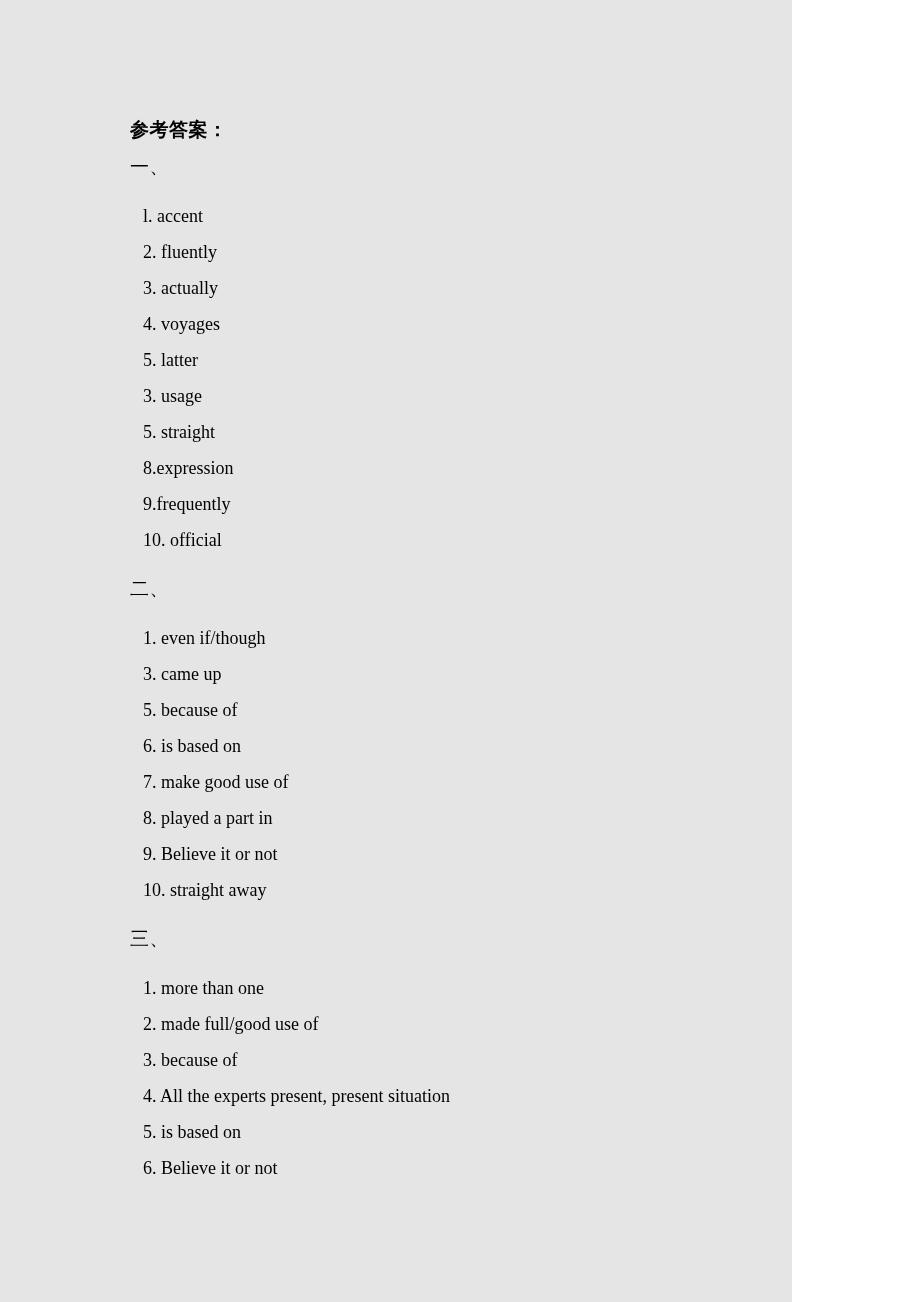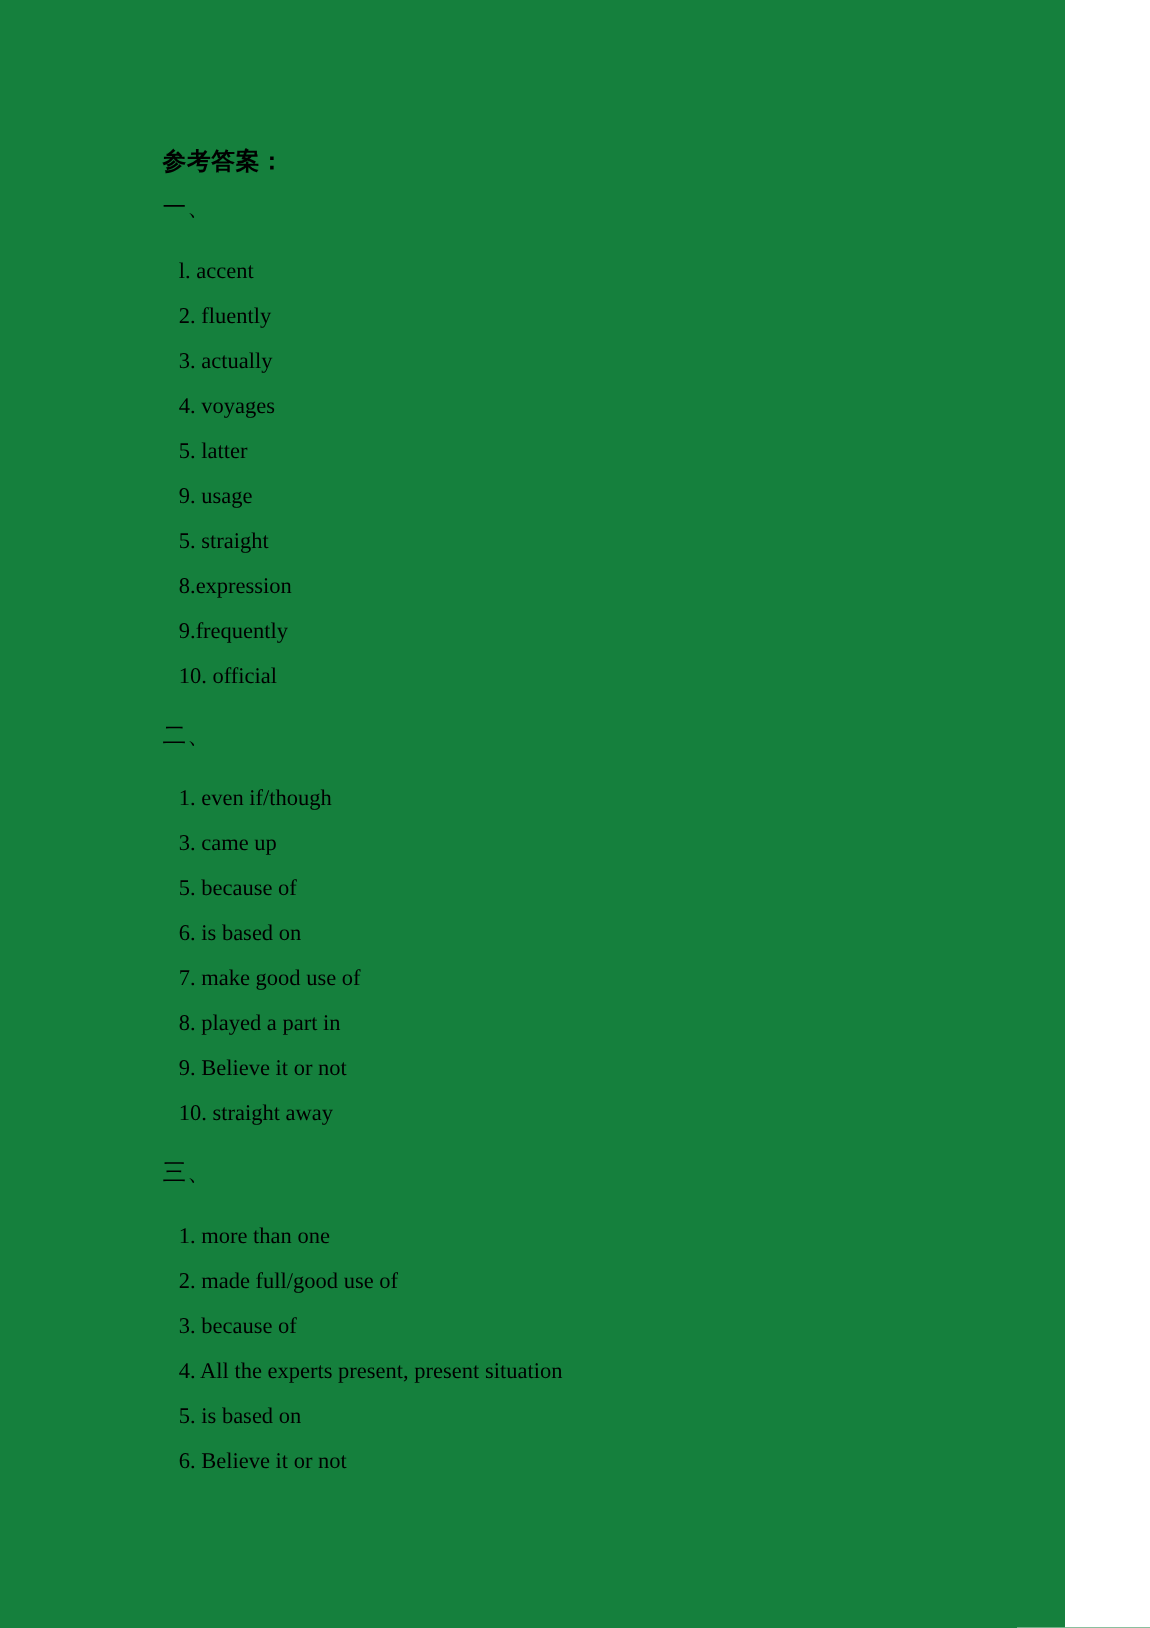--- a/index.html
+++ b/index.html
@@ -9,23 +9,23 @@
   body {
     width: 920px;
     height: 1302px;
     background: #ffffff;
     font-family: "Liberation Serif", "DejaVu Serif", serif;
     color: #000000;
     overflow: hidden;
   }
   .page {
     position: relative;
-    width: 852px;
+    width: 792px;
     height: 1302px;
-    background: #15803d;
+    background: #e5e5e5;
     box-sizing: border-box;
     padding-left: 130px;
     padding-top: 112px;
   }
   .doc-body {
     width: 700px;
   }
   .doc-title {
     font-size: 19px;
     font-weight: bold;
@@ -63,21 +63,21 @@
 
     <p class="doc-title">参考答案：</p>
 
     <p class="section-marker">一、</p>
     <ul class="answer-list">
       <li class="answer-line">l. accent</li>
       <li class="answer-line">2. fluently</li>
       <li class="answer-line">3. actually</li>
       <li class="answer-line">4. voyages</li>
       <li class="answer-line">5. latter</li>
-      <li class="answer-line">9. usage</li>
+      <li class="answer-line">3. usage</li>
       <li class="answer-line">5. straight</li>
       <li class="answer-line">8.expression</li>
       <li class="answer-line">9.frequently</li>
       <li class="answer-line">10. official</li>
     </ul>
 
     <p class="section-marker">二、</p>
     <ul class="answer-list">
       <li class="answer-line">1. even if/though</li>
       <li class="answer-line">3. came up</li>

